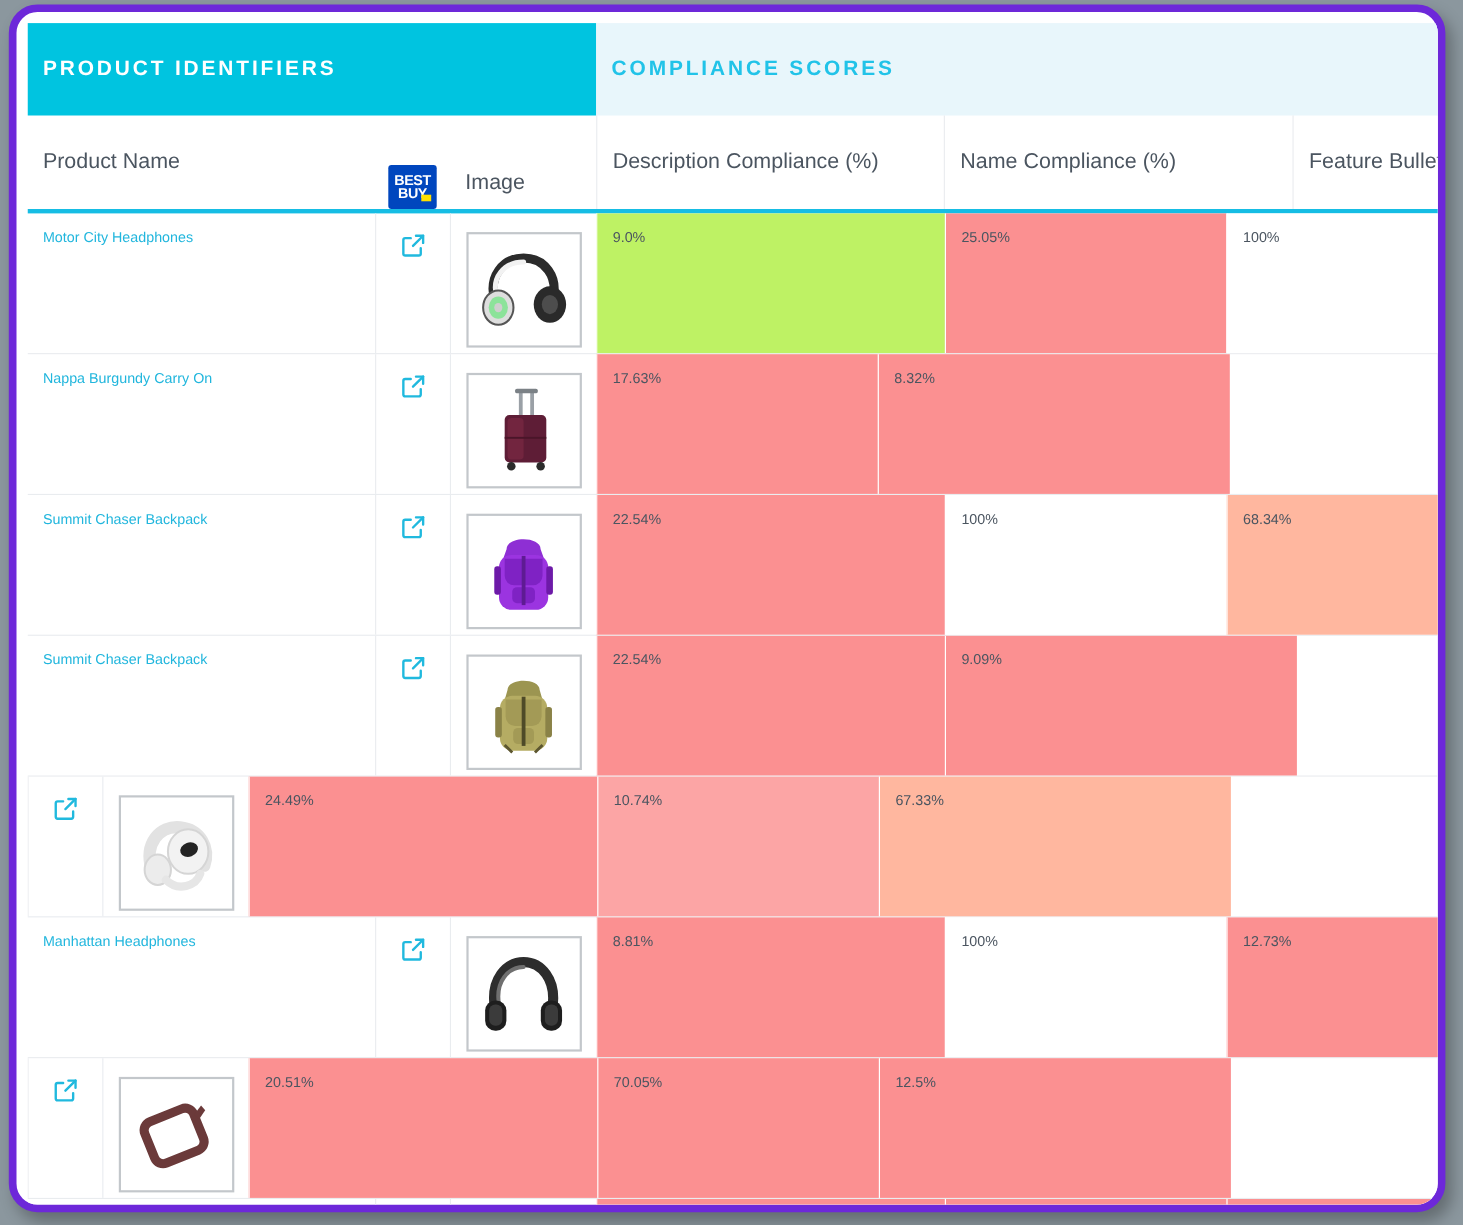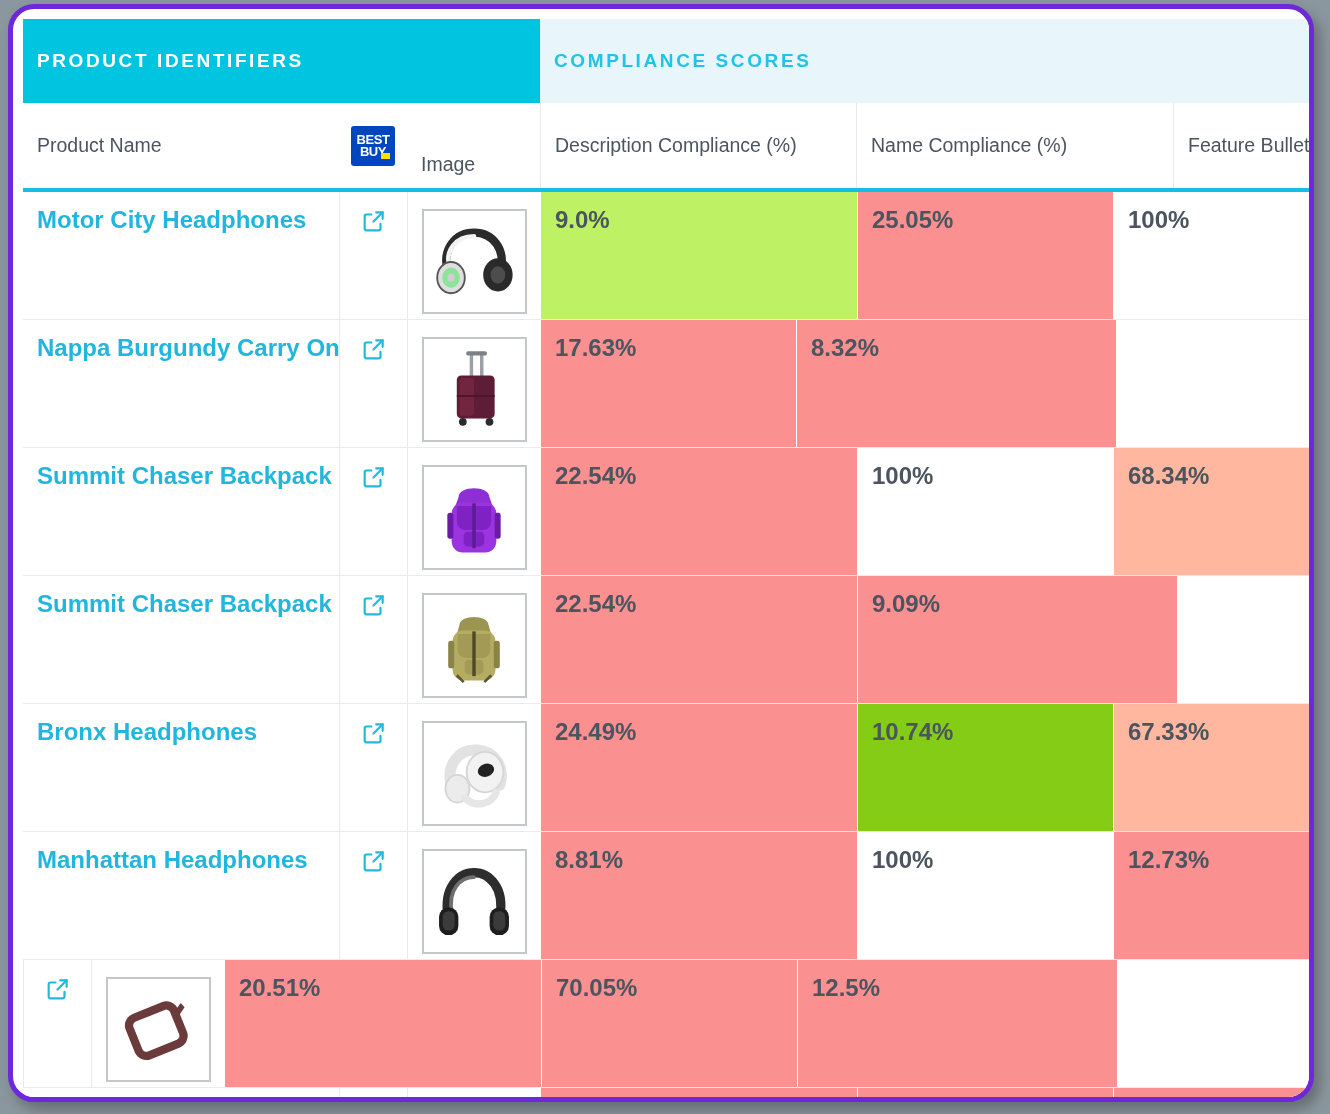--- a/index.html
+++ b/index.html
@@ -18,21 +18,21 @@
     height: 1114px;
     background: #8b979e;
   }
   
   #bezel {
     position: absolute;
     left: 8px;
     top: 4px;
     width: 1306px;
     height: 1098px;
-    border: 5px solid #6d28d9;
+    border: 7px solid #6d28d9;
     border-radius: 26px;
     box-sizing: border-box;
     background: #ffffff;
     overflow: hidden;
     box-shadow: 6px 8px 14px rgba(0,0,0,0.28);
   }
   #viewport {
     position: absolute;
     left: 10px;
     top: 10px;
@@ -81,21 +81,21 @@
     box-sizing: border-box;
     display: flex;
     align-items: center;
     padding-left: 14px;
     font-size: 19.5px;
     color: #4b5560;
     white-space: nowrap;
     overflow: hidden;
   }
   .c-name  { width: 316px; }
-  .c-link  { width: 68px; justify-content: center; padding-left: 0; }
+  .c-link  { width: 68px; justify-content: center; padding-left: 0; align-items: flex-end; }
   .c-img   { width: 133px; margin-top: 37px; }
   .c-sc1   { width: 317px; border-left: 1px solid #e9ecef; }
   .c-sc2   { width: 316px; border-left: 1px solid #e9ecef; }
   .c-sc3   { width: 320px; border-left: 1px solid #e9ecef; }
 
   .bestbuy-logo {
     width: 44px; height: 40px;
     background: #0046be;
     border-radius: 3px;
     position: relative;
@@ -115,25 +115,24 @@
     right: 5px; bottom: 7px;
     width: 9px; height: 6px;
     background: #ffe000;
   }
 
   
   .data-row { display: flex; border-bottom: 1px solid #e9ecef; }
   .cell {
     box-sizing: border-box;
     padding: 14px 0 0 14px;
-    font-size: 24px;
+    font-size: 13px;
     color: #4b5560;
     overflow: hidden;
     white-space: nowrap;
-    font-weight: bold;
   }
   .cell-name { width: 316px; color: #21b6dd; }
   .cell-link {
     width: 68px; padding-left: 0;
     display: flex; align-items: flex-start; justify-content: center;
     border-left: 1px solid #e9ecef;
   }
   .cell-img {
     width: 133px; padding-left: 0;
     display: flex; align-items: flex-start; justify-content: center;
@@ -285,41 +284,40 @@
                     <rect x="20" y="44" width="7" height="32" rx="3" fill="#8a8247"></rect>
                     <rect x="73" y="44" width="7" height="32" rx="3" fill="#8a8247"></rect>
                     <path d="M30 84 l8 8 M70 84 l-8 8" stroke="#5c5630" stroke-width="3"></path>
                   </svg>
                 </div>
               </div>
               <div class="cell cell-score s1" style="background:#fb9091">22.54%</div>
               <div class="cell cell-score s3" style="background:#fb9091">9.09%</div>
             </div>
             <div class="data-row" style="height: 127px;">
-              <div class="cell cell-name">Bronx Headphones</div>
               <div class="cell cell-link">
                 <span class="ext-icon"><svg width="26" height="26" viewBox="0 0 24 24" fill="none" stroke="#20b9de" stroke-width="2" stroke-linecap="round" stroke-linejoin="round">
                     <path d="M14 4h6v6"></path>
                     <path d="M20 4L11.5 12.5"></path>
                     <path d="M18 14.5V19a1.6 1.6 0 0 1-1.6 1.6H5a1.6 1.6 0 0 1-1.6-1.6V7.6A1.6 1.6 0 0 1 5 6h4.6"></path>
                   </svg></span>
               </div>
               <div class="cell cell-img">
                 <div class="thumb">
                   <svg width="92" height="92" viewBox="0 0 100 100">
                     <path d="M26 66 C18 40 34 22 54 24 C74 26 84 44 78 62" fill="none" stroke="#e2e2e2" stroke-width="12" stroke-linecap="round"></path>
                     <ellipse cx="62" cy="48" rx="20" ry="22" fill="#f2f2f2" stroke="#d5d5d5" stroke-width="2"></ellipse>
                     <ellipse cx="63" cy="46" rx="9" ry="7" fill="#232323" transform="rotate(-20 63 46)"></ellipse>
                     <ellipse cx="32" cy="66" rx="13" ry="15" fill="#ececec" stroke="#d5d5d5" stroke-width="2"></ellipse>
                     <path d="M40 76 C52 88 70 82 74 70" fill="none" stroke="#e6e6e6" stroke-width="8" stroke-linecap="round"></path>
                   </svg>
                 </div>
               </div>
               <div class="cell cell-score s1" style="background:#fb9091">24.49%</div>
-              <div class="cell cell-score s2" style="background:#84cc16">10.74%</div>
+              <div class="cell cell-score s2" style="background:#fca5a5">10.74%</div>
               <div class="cell cell-score s3" style="background:#ffb79f">67.33%</div>
             </div>
             <div class="data-row" style="height: 127px;">
               <div class="cell cell-name">Manhattan Headphones</div>
               <div class="cell cell-link">
                 <span class="ext-icon"><svg width="26" height="26" viewBox="0 0 24 24" fill="none" stroke="#20b9de" stroke-width="2" stroke-linecap="round" stroke-linejoin="round">
                     <path d="M14 4h6v6"></path>
                     <path d="M20 4L11.5 12.5"></path>
                     <path d="M18 14.5V19a1.6 1.6 0 0 1-1.6 1.6H5a1.6 1.6 0 0 1-1.6-1.6V7.6A1.6 1.6 0 0 1 5 6h4.6"></path>
                   </svg></span>

